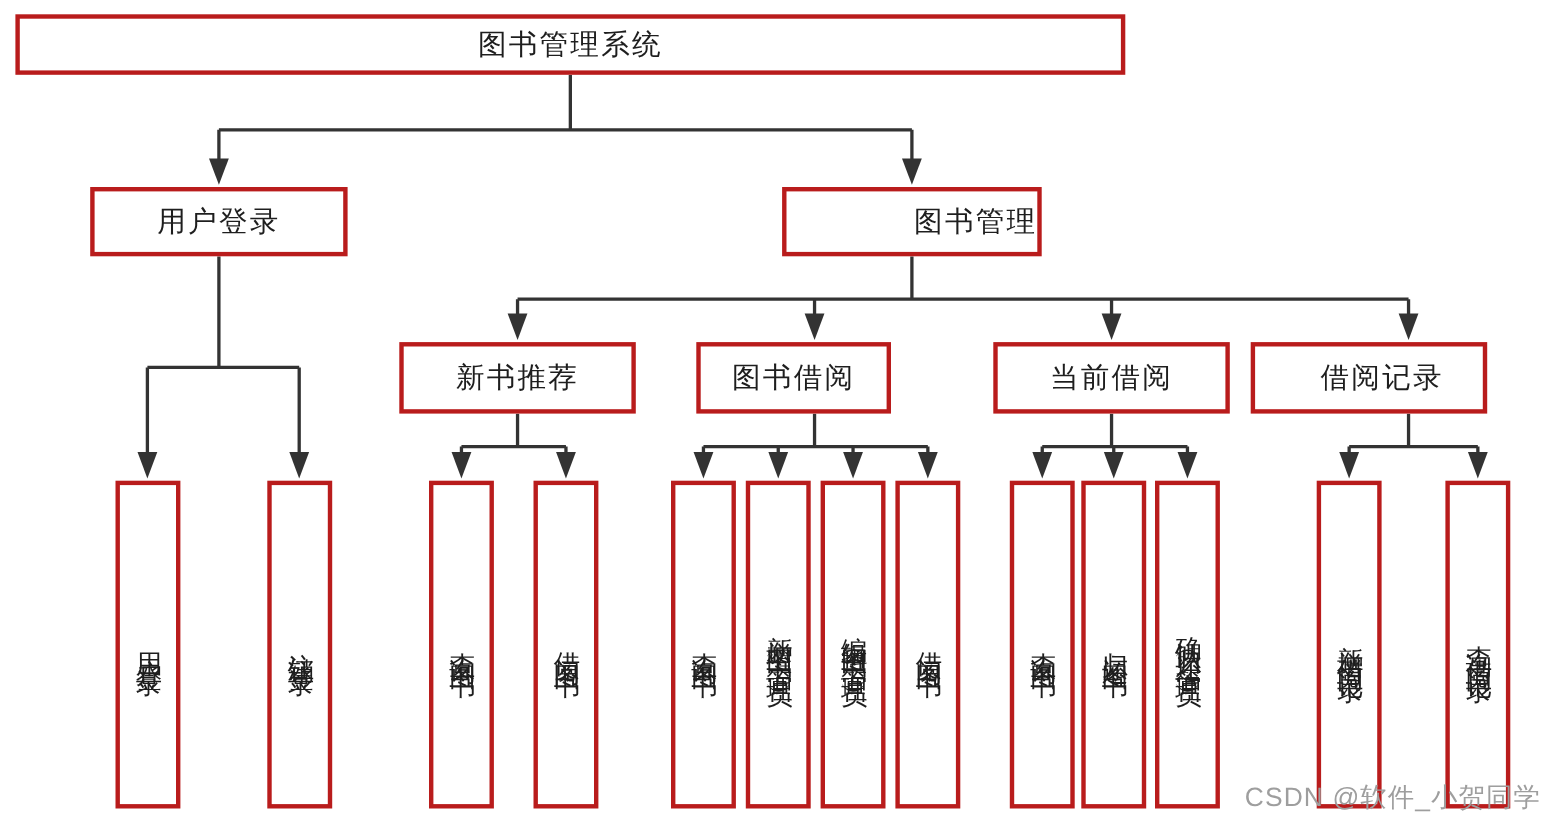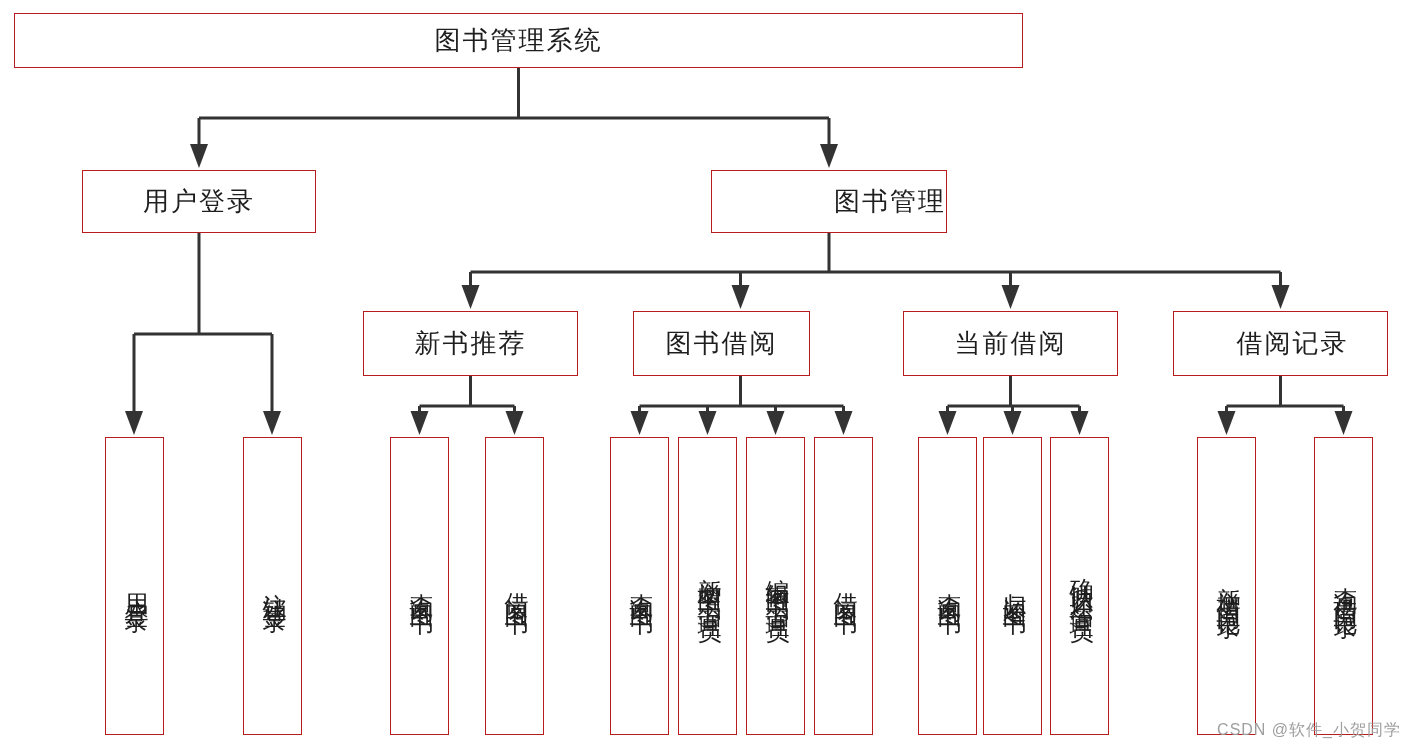--- a/index.html
+++ b/index.html
@@ -30,45 +30,44 @@
     stroke: #333333;
     stroke-width: 3;
   }
   .connectors polygon {
     fill: #333333;
     stroke: none;
   }
   .box {
     position: absolute;
     box-sizing: border-box;
-    border: 1px solid #b91c1c;
+    border: 4px solid #b91c1c;
     background: #ffffff;
     display: flex;
     align-items: center;
     justify-content: center;
     color: #1e1e1e;
-    font-family: Liberation Mono, monospace;
   }
   .hbox {
     font-size: 26px;
     letter-spacing: 2px;
     white-space: nowrap;
   }
   .vbox {
     font-size: 24px;
     writing-mode: vertical-rl;
     text-orientation: mixed;
     letter-spacing: 6px;
     line-height: 1;
   }
   .watermark {
     position: absolute;
     right: 4px;
     bottom: 6px;
-    font-size: 16px;
+    font-size: 24px;
     color: #9e9e9e;
     letter-spacing: 1px;
     white-space: nowrap;
   }
 </style>
 </head>
 <body>
 
 <div class="canvas">
 
@@ -135,21 +134,21 @@
 
   <div class="box hbox" style="left:363px; top:311px; width:215px; height:65px;text-align:center;">
     <span>新书推荐</span>
   </div>
   <div class="box hbox" style="left:633px; top:311px; width:177px; height:65px;">
     <span>图书借阅</span>
   </div>
   <div class="box hbox" style="left:903px; top:311px; width:215px; height:65px;">
     <span>当前借阅</span>
   </div>
-  <div class="box hbox" style="left:1173px; top:311px; width:215px; height:65px;padding-left:24px;">
+  <div class="box hbox" style="left:1137px; top:311px; width:215px; height:65px;padding-left:24px;">
     <span>借阅记录</span>
   </div>
 
   <div class="box vbox" style="left:105px; top:437px; width:59px; height:298px;">
     <span>用户登录</span>
   </div>
   <div class="box vbox" style="left:243px; top:437px; width:59px; height:298px;">
     <span>注销登录</span>
   </div>
 

